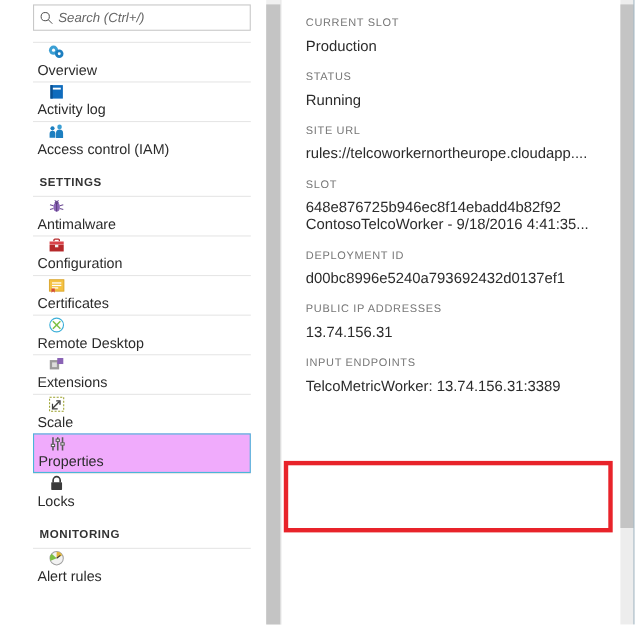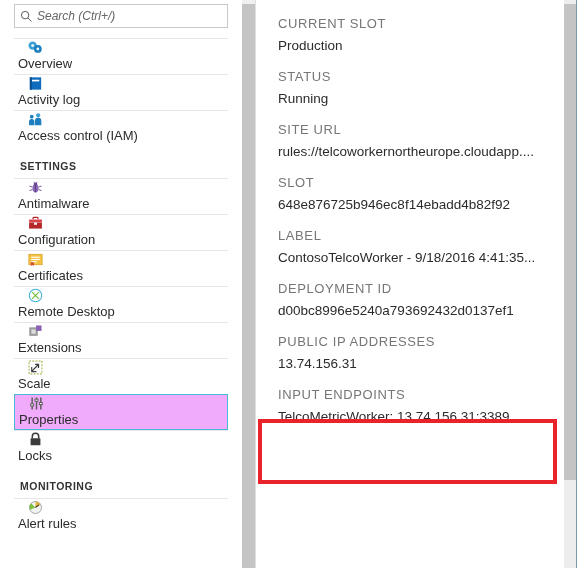--- a/index.html
+++ b/index.html
@@ -24,20 +24,21 @@
   
   .nav-panel {
     position: absolute;
     left: 0;
     top: 0;
     width: 242px;
     height: 568px;
     background: #ffffff;
     overflow: hidden;
     box-sizing: border-box;
+    padding-left: 16px;
   }
 
   .search-wrap {
     margin: 4px 14px 0 14px;
     height: 24px;
     border: 1px solid #c8c8c8;
     background: #ffffff;
     display: flex;
     align-items: center;
     box-sizing: border-box;
@@ -142,21 +143,21 @@
     top: 0;
     width: 308px;
     height: 568px;
     background: #ffffff;
     overflow: hidden;
   }
   .prop-group {
     padding: 0 0 0 22px;
   }
   .prop-key {
-    font-size: 13px;
+    font-size: 10px;
     font-weight: normal;
     letter-spacing: 0.6px;
     color: #767676;
     margin-top: 16px;
     margin-bottom: 7px;
   }
   .prop-val {
     font-size: 13.5px;
     color: #2b2b2b;
     white-space: nowrap;
@@ -404,21 +405,20 @@
         <div class="prop-key">SITE URL</div>
         <div class="prop-val">rules://telcoworkernortheurope.cloudapp....</div>
       </div>
 
       <div>
         <div class="prop-key">SLOT</div>
         <div class="prop-val">648e876725b946ec8f14ebadd4b82f92</div>
       </div>
 
       <div>
-        <div class="prop-key">LABEL</div>
         <div class="prop-val">ContosoTelcoWorker - 9/18/2016 4:41:35...</div>
       </div>
 
       <div>
         <div class="prop-key">DEPLOYMENT ID</div>
         <div class="prop-val">d00bc8996e5240a793692432d0137ef1</div>
       </div>
 
       <div>
         <div class="prop-key">PUBLIC IP ADDRESSES</div>

